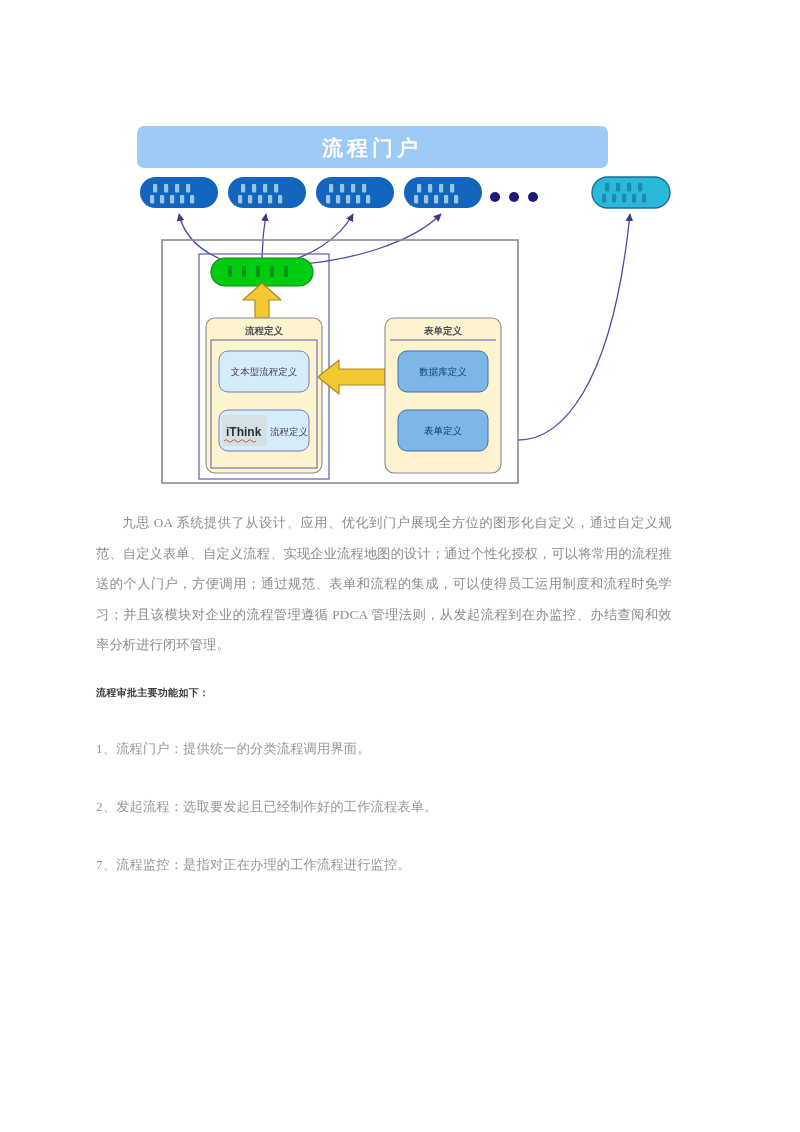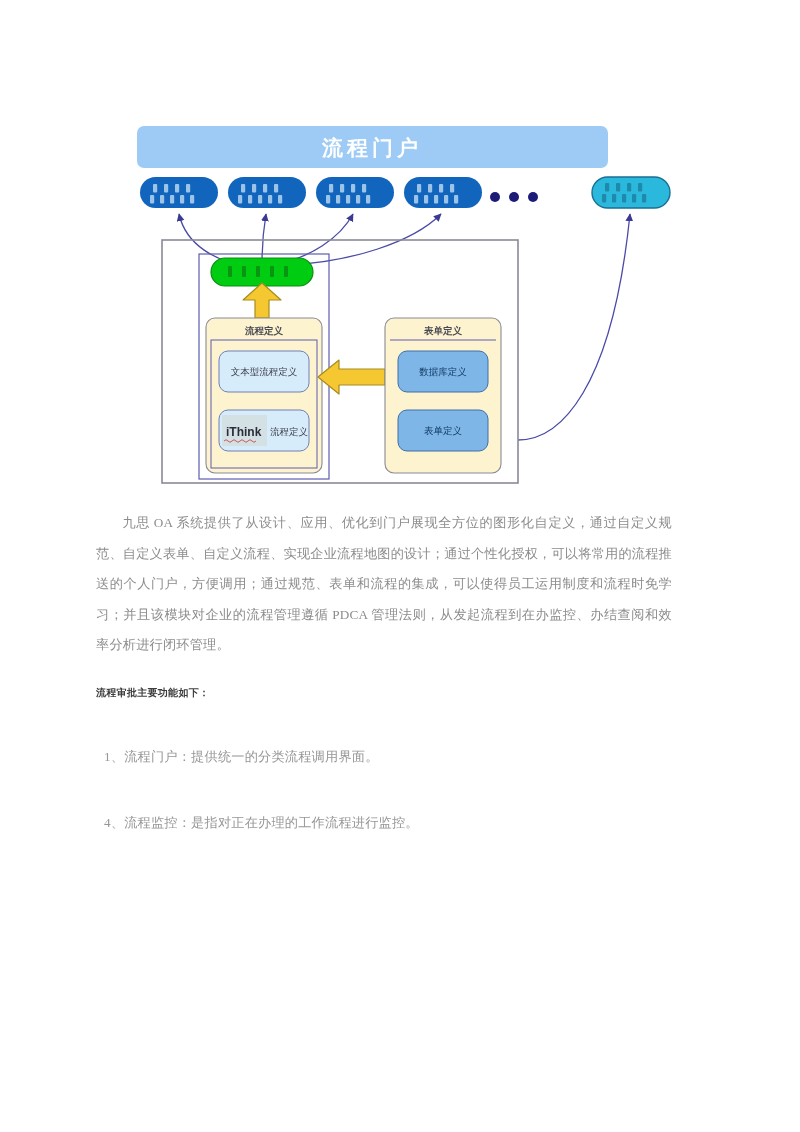--- a/index.html
+++ b/index.html
@@ -94,21 +94,21 @@
     font-family: "Liberation Sans", "DejaVu Sans", sans-serif;
     font-size: 10px;
     font-weight: bold;
     margin: 0;
     padding-top: 25px;
     letter-spacing: 0.3px;
   }
   .listline {
     color: #969696;
     font-size: 13.2px;
-    margin: 8px;
+    margin: 0;
     padding-top: 40px;
     letter-spacing: 0.2px;
   }
 </style>
 </head>
 <body>
 
 <div id="diagram-figure">
   <svg id="diagram-svg" width="800" height="500" viewBox="0 0 800 500">
 
@@ -276,14 +276,15 @@
         <text class="node-label-dark" x="443" y="434" text-anchor="middle">表单定义</text>
       </g>
     </g>
   </svg>
 </div>
 
 <div id="article-body">
   <p class="para">九思 OA 系统提供了从设计、应用、优化到门户展现全方位的图形化自定义，通过自定义规范、自定义表单、自定义流程、实现企业流程地图的设计；通过个性化授权，可以将常用的流程推送的个人门户，方便调用；通过规范、表单和流程的集成，可以使得员工运用制度和流程时免学习；并且该模块对企业的流程管理遵循 PDCA 管理法则，从发起流程到在办监控、办结查阅和效率分析进行闭环管理。</p>
   <p class="heading">流程审批主要功能如下：</p>
   <p class="listline">1、流程门户：提供统一的分类流程调用界面。</p>
-  <p class="listline">4、流程监控：是指对正在办理的工作流程进行监控。</p>
+  <p class="listline">2、发起流程：选取要发起且已经制作好的工作流程表单。</p>
+  <p class="listline">7、流程监控：是指对正在办理的工作流程进行监控。</p>
 </div>
 
 </body></html>

